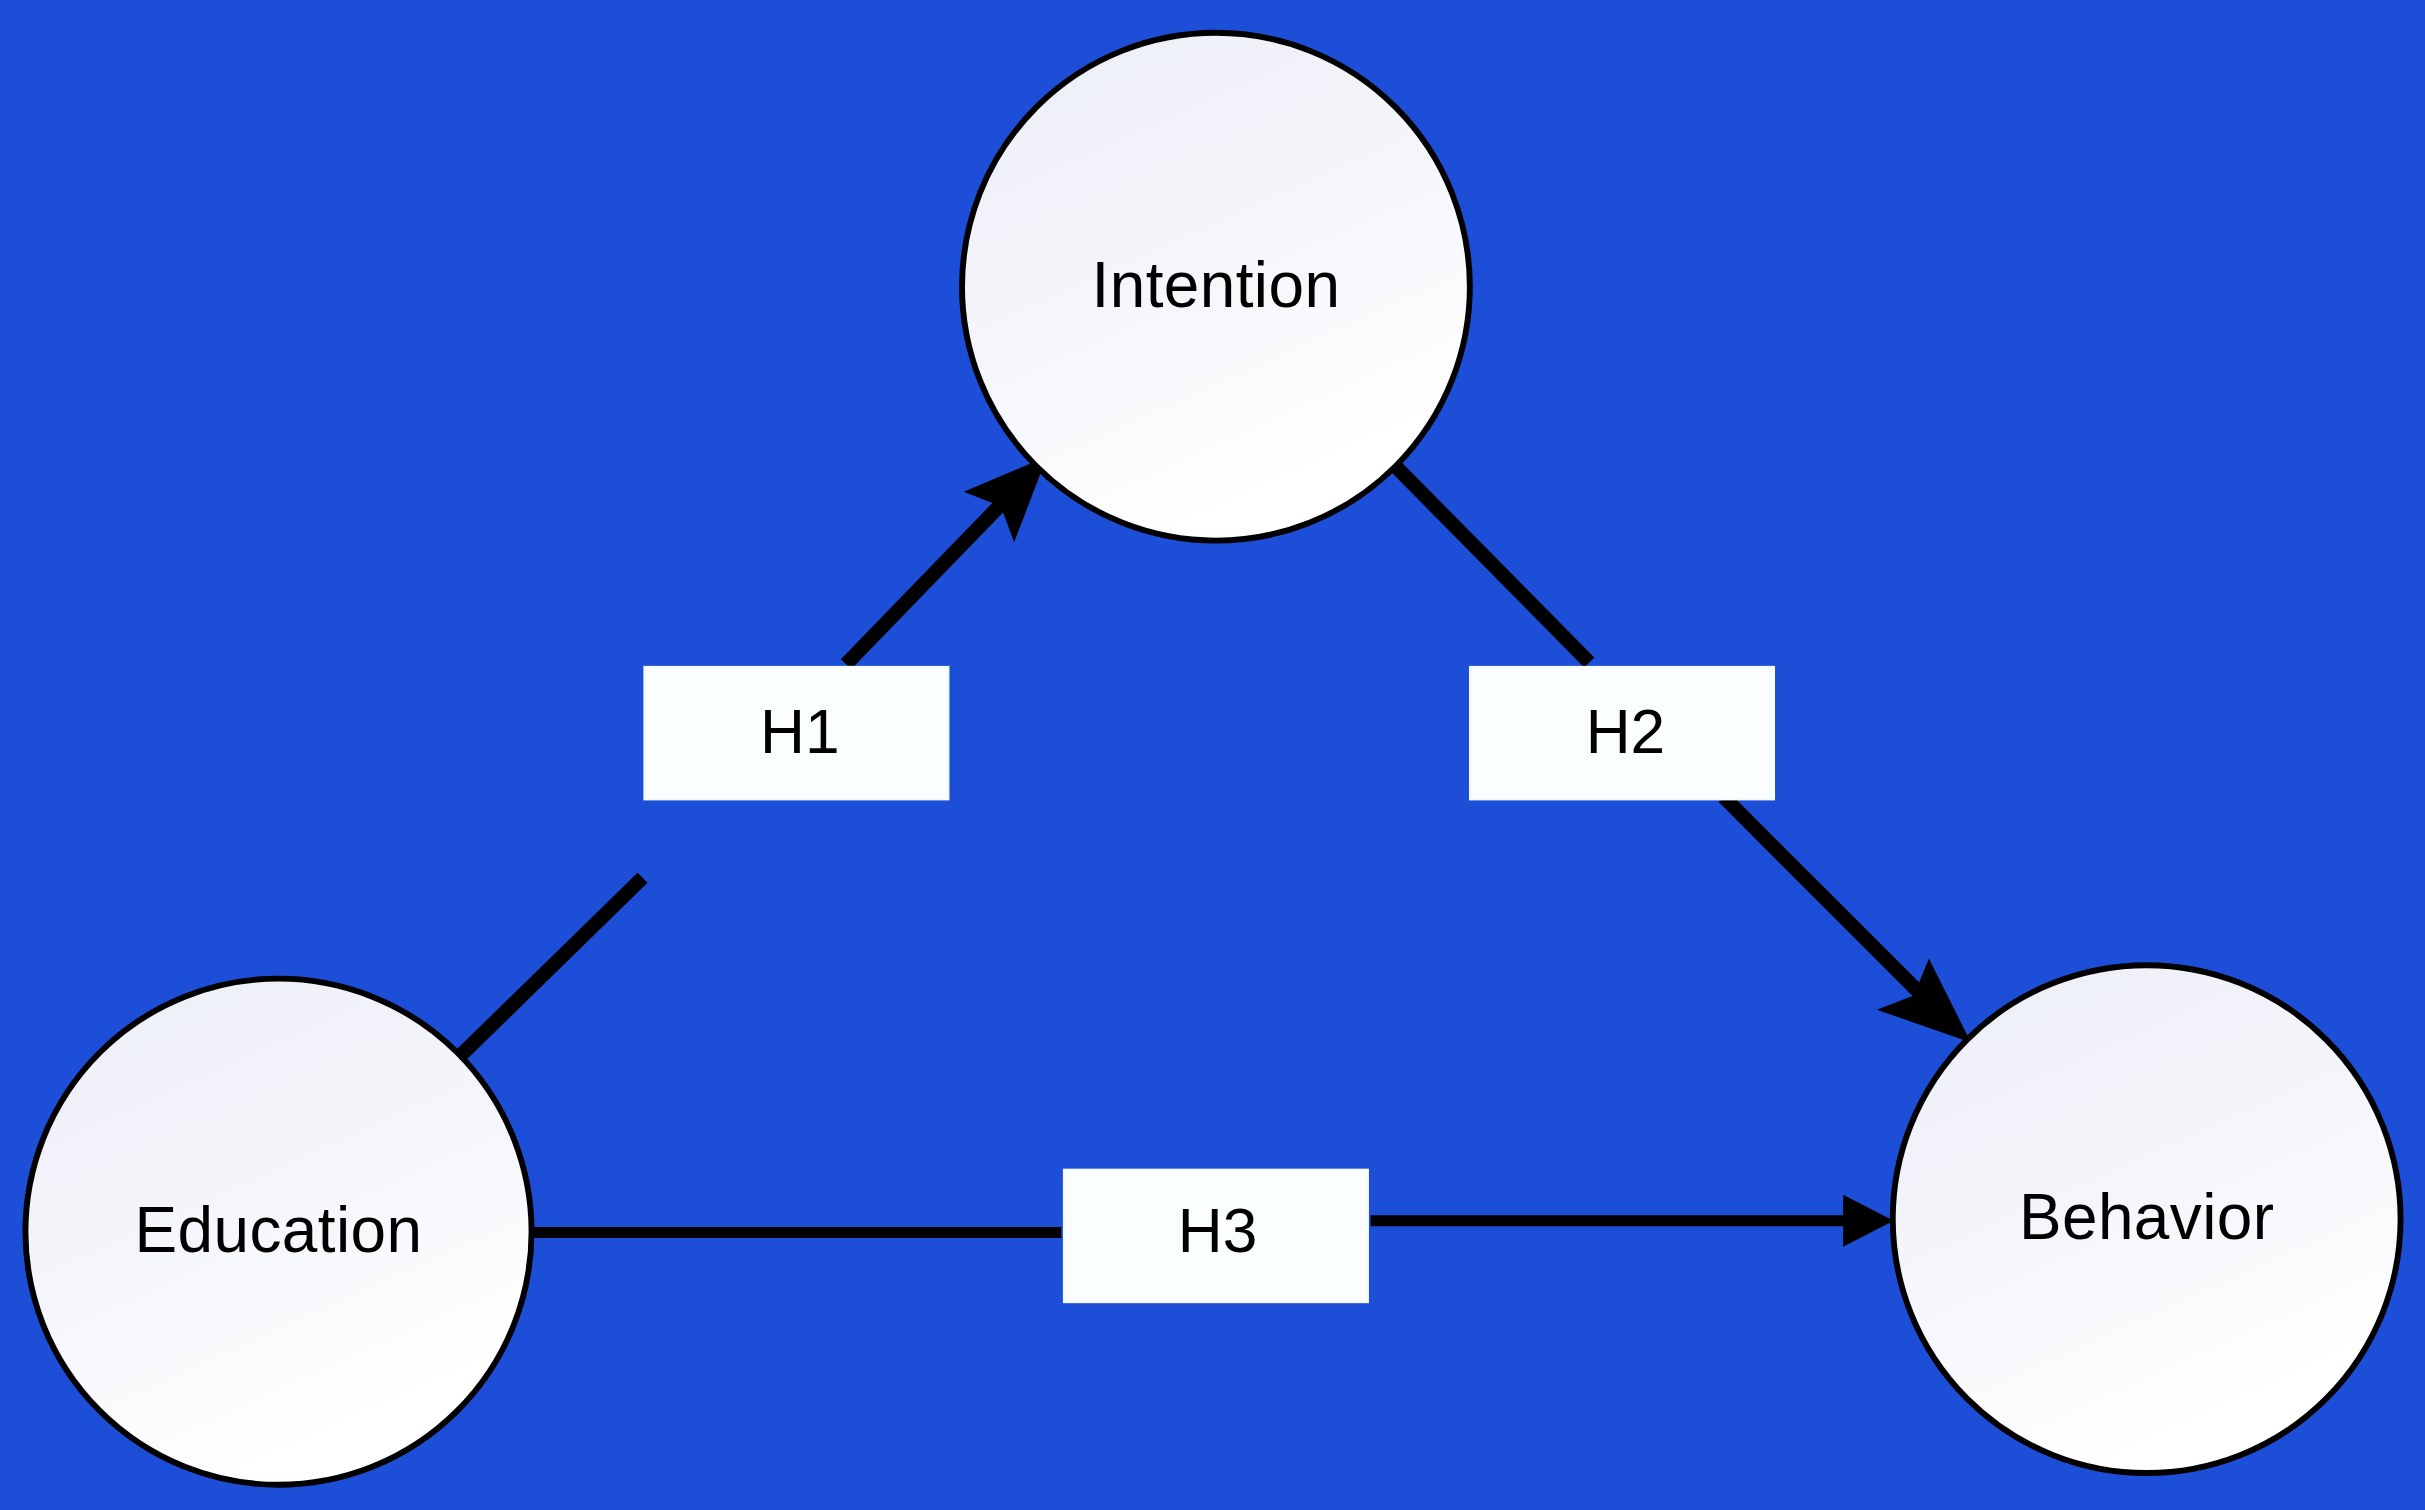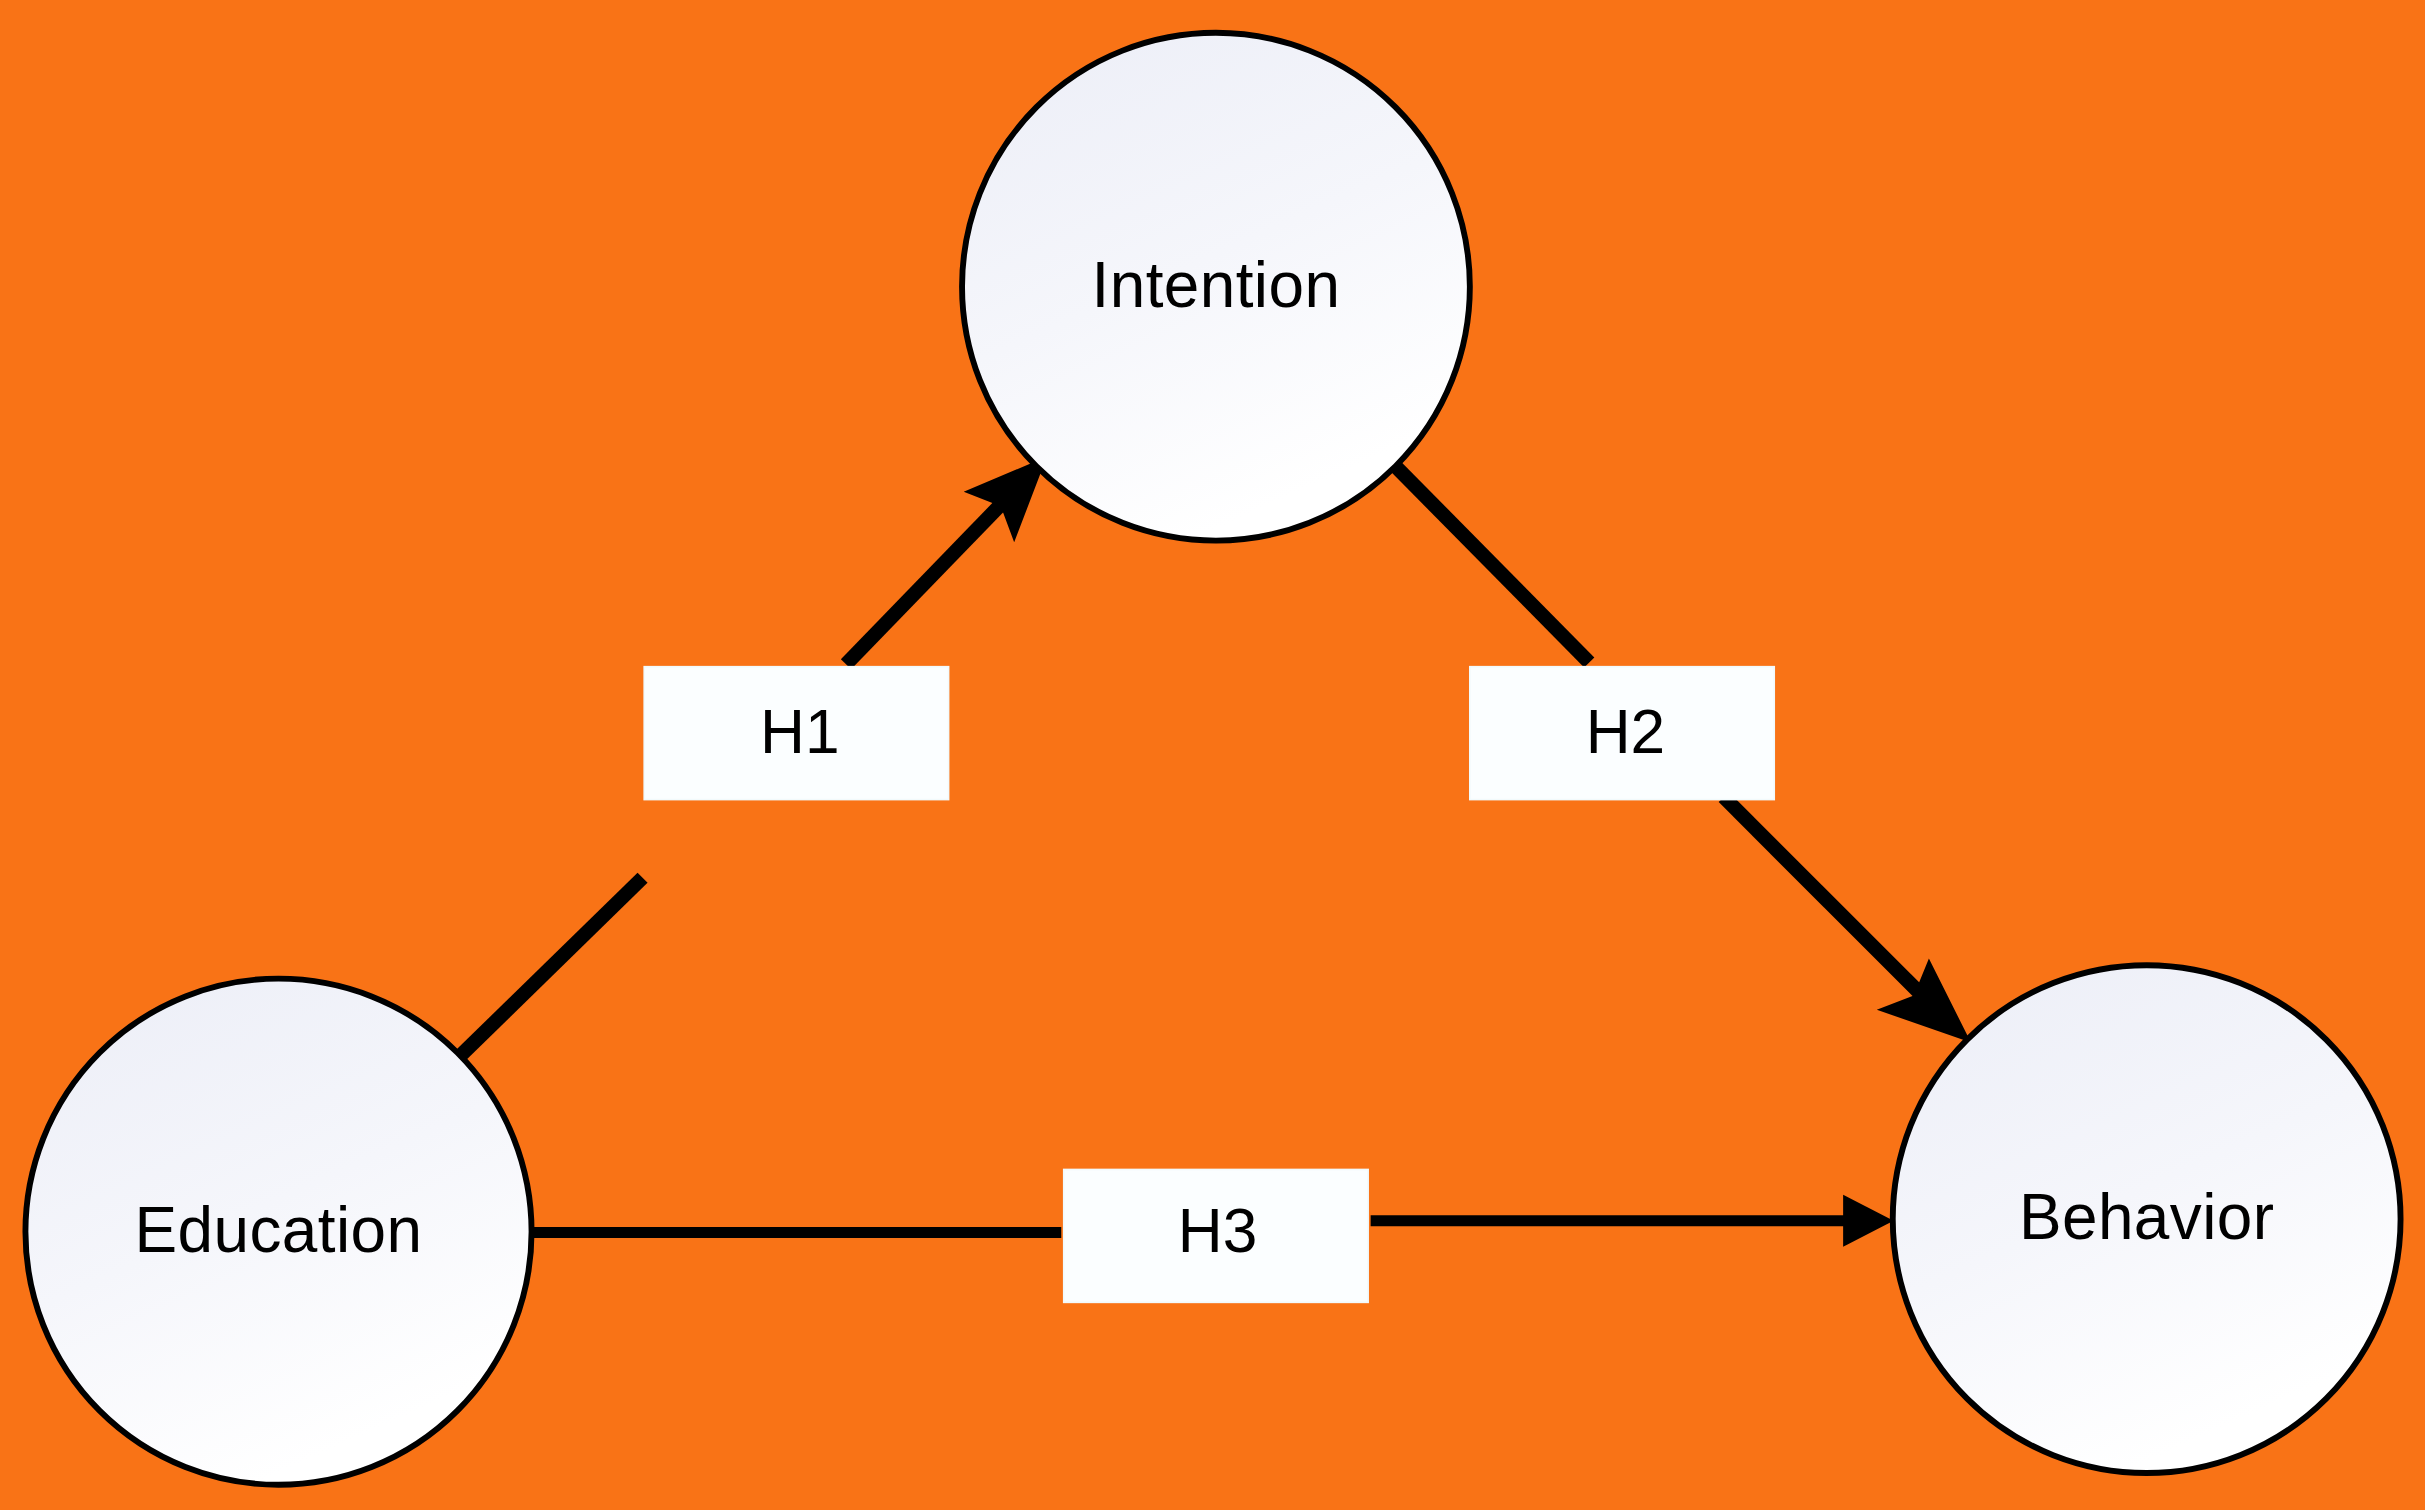--- a/index.html
+++ b/index.html
@@ -7,21 +7,21 @@
     padding: 0;
     background: #ffffff;
   }
   body {
     font-family: "Liberation Sans", sans-serif;
   }
   #diagram-root {
     position: relative;
     width: 2426px;
     height: 1510px;
-    background: #f97316;
+    background: #1d4ed8;
     overflow: hidden;
   }
   #diagram-svg {
     position: absolute;
     left: 0;
     top: 0;
     width: 2426px;
     height: 1510px;
     display: block;
   }

